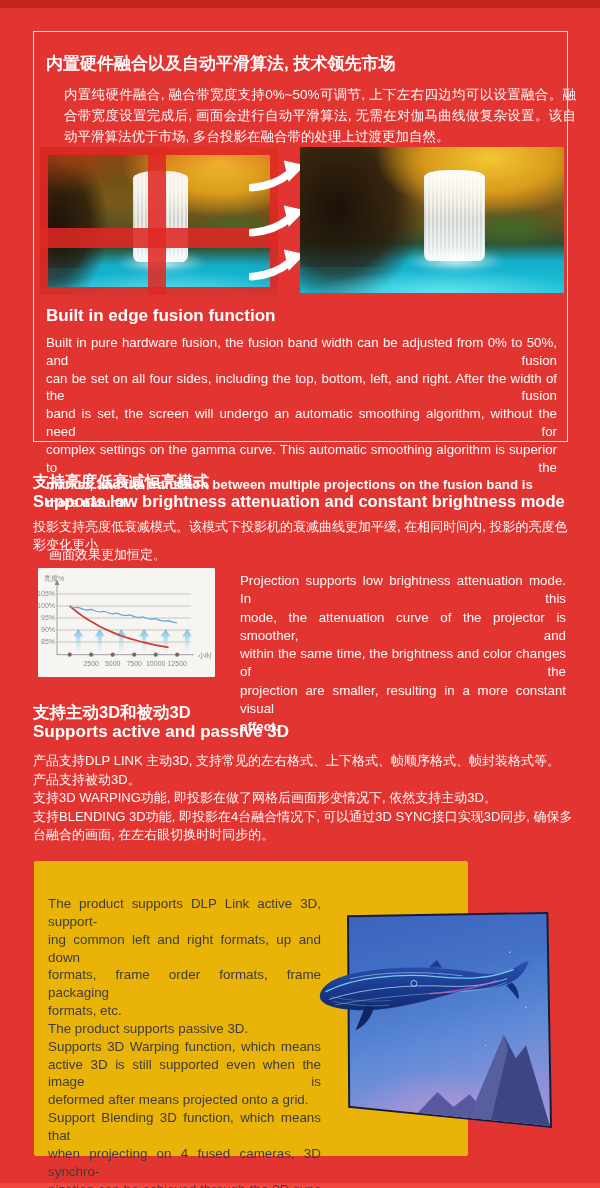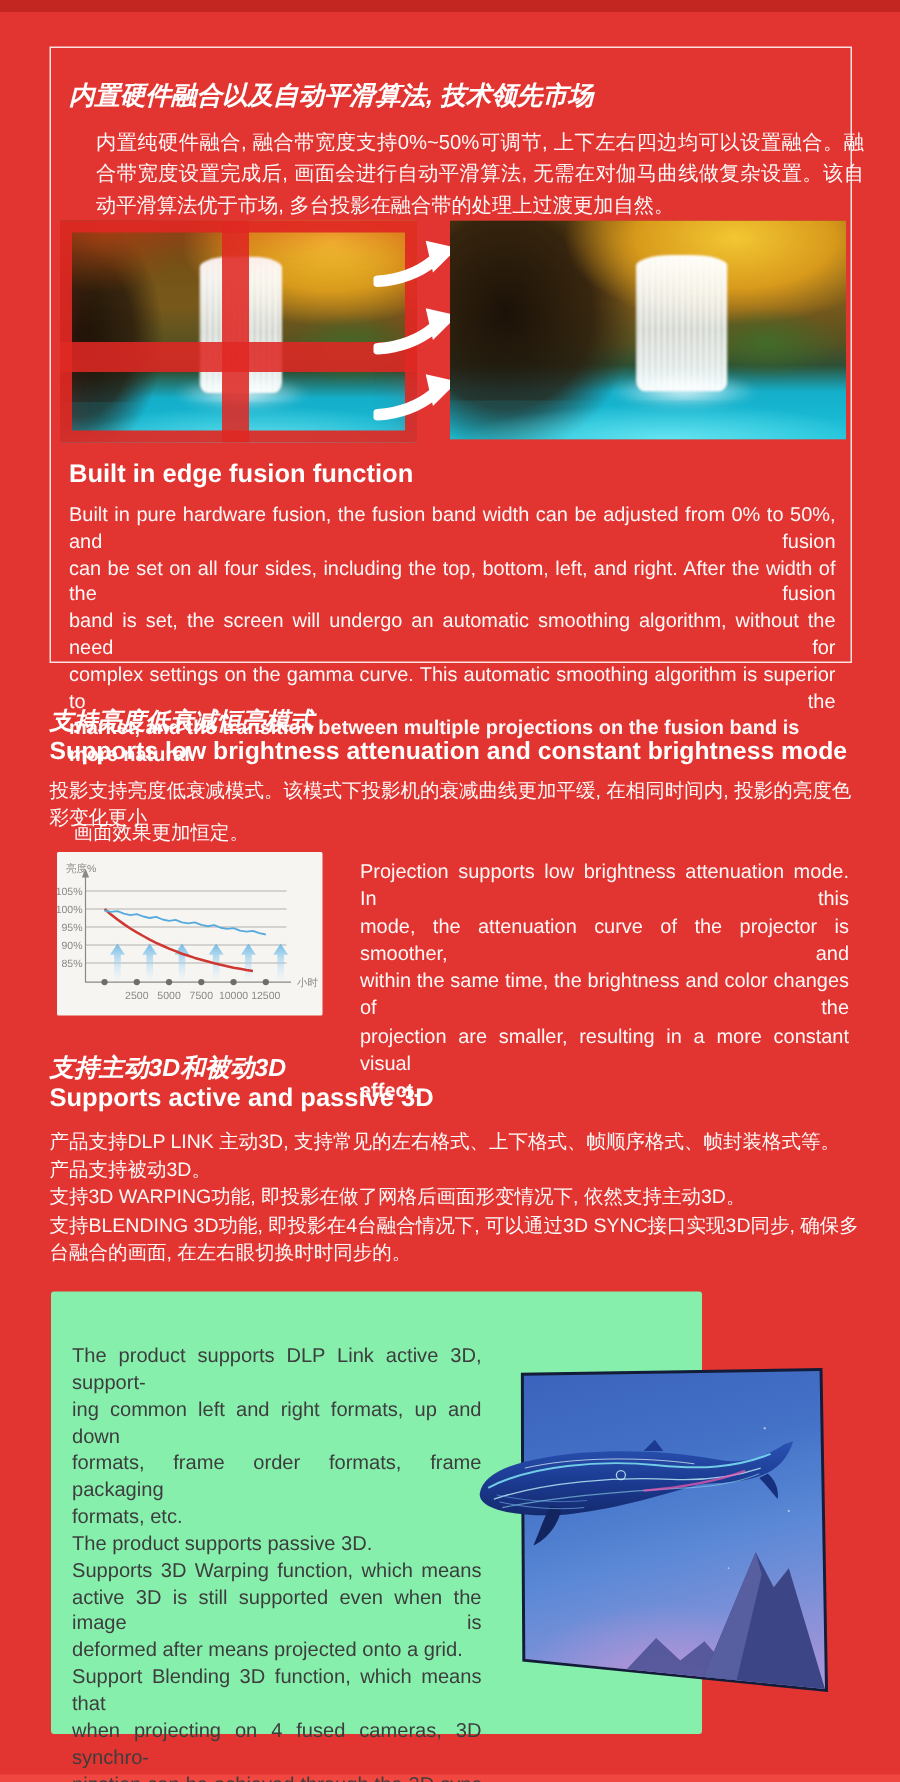--- a/index.html
+++ b/index.html
@@ -9,21 +9,21 @@
     font-family:"Liberation Sans","DejaVu Sans",sans-serif;
     -webkit-font-smoothing:antialiased;
   }
   .strip{position:absolute;left:0;width:600px;}
   .strip.top{top:0;height:8px;background:#c32521;}
   .strip.bottom{top:1183px;height:5px;background:#f04740;}
 
   .frame{position:absolute;left:33px;top:31px;width:533px;height:409px;
     border:1px solid rgba(255,255,255,.85);}
 
-  .h-cn{position:absolute;color:#fff;font-weight:bold;font-size:17px;line-height:19px;white-space:nowrap;font-style:italic;}
+  .h-cn{position:absolute;color:#fff;font-weight:bold;font-size:17px;line-height:19px;white-space:nowrap;}
   .h-en{position:absolute;color:#fff;font-weight:bold;font-size:16.5px;line-height:19px;white-space:nowrap;}
   .body-cn{position:absolute;color:rgba(255,255,255,.97);font-size:13.5px;line-height:21px;text-align:justify;}
   .body-cn.pre{white-space:pre-line;text-align:left;}
   .en-lines{position:absolute;color:rgba(255,255,255,.97);font-size:13.3px;}
   .en-lines .ln{line-height:17.8px;text-align:justify;text-align-last:justify;}
   .en-lines .ln.last{text-align:left;text-align-last:left;font-weight:bold;}
 
   
   .wf{position:absolute;overflow:hidden;}
   .wf .scene{position:absolute;inset:0;
@@ -58,21 +58,21 @@
 
   .fusion-arrow{position:absolute;width:58px;height:36px;}
 
   
   .chart-box{position:absolute;left:38px;top:568px;width:177px;height:109px;
     background:#f7f5f2;border-radius:1px;}
   .chart-box svg{position:absolute;inset:0;}
 
   
   .gray-box{position:absolute;left:34px;top:861px;width:434px;height:295px;
-    background:#86efac;border-radius:2px;}
+    background:#eab308;border-radius:2px;}
   .bx-lines{position:absolute;left:14px;top:34px;width:273px;color:#3d3d3d;font-size:13.4px;}
   .bx-lines .ln{line-height:17.85px;text-align:justify;text-align-last:justify;}
   .bx-lines .ln.last{text-align:left;text-align-last:left;}
 
   
   .screen{position:absolute;left:347px;top:912px;width:205px;height:216px;
     clip-path:polygon(0 1.5%, 98.2% 0, 100% 100%, 0.6% 90.6%);background:#131c38;}
   .screen-fill{position:absolute;inset:2px;clip-path:polygon(0 1.5%, 98.2% 0, 100% 100%, 0.6% 90.6%);
     background:
       radial-gradient(circle 1.5px at 80% 18%, rgba(255,255,255,.9), transparent 70%),

